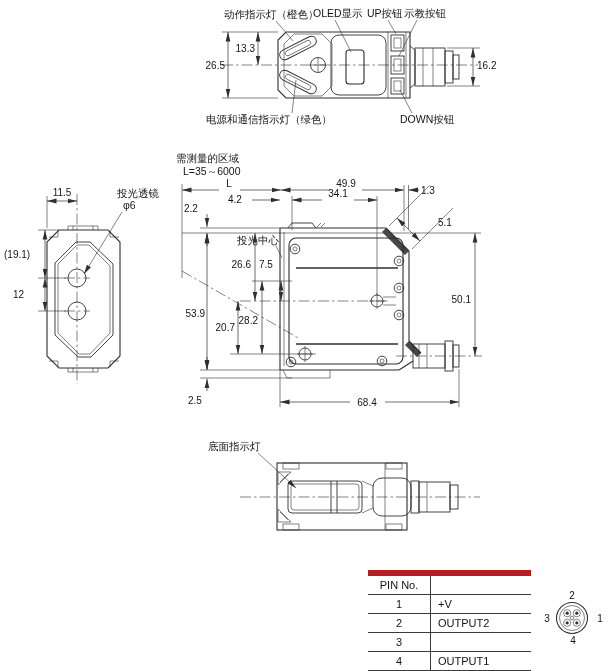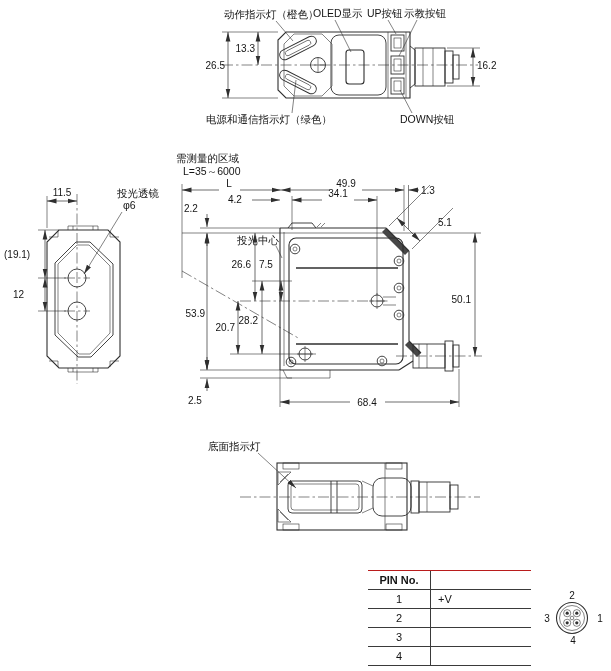--- a/index.html
+++ b/index.html
@@ -11,21 +11,21 @@
   .dm{fill:none;stroke:#2f2f2f;stroke-width:0.7;}
   .cl{fill:none;stroke:#2f2f2f;stroke-width:0.6;stroke-dasharray:11 3 2.5 3;}
   .bd{fill:#474747;stroke:none;}
   .b16{fill:none;stroke:#2f2f2f;stroke-width:1.6;}
   text{font-family:"Liberation Sans","DejaVu Sans",sans-serif;fill:#141414;}
   .td{font-size:10px;}
   .tc{font-size:10.5px;}
   .pin-table{position:absolute;left:368px;top:570px;width:163px;
     font-family:"Liberation Sans","DejaVu Sans",sans-serif;font-size:11px;color:#141414;}
   .pt-row{display:flex;height:18px;border-bottom:1px solid #3a3a3a;align-items:stretch;}
-  .pt-row.head{border-top:1px solid #b91c1c;font-weight:700;justify-content:space-between;}
+  .pt-row.head{border-top:6px solid #b91c1c;font-weight:400;justify-content:space-between;}
   .pt-c1{width:62px;border-right:1px solid #3a3a3a;display:flex;align-items:center;justify-content:center;}
   .pt-c2{flex:1;display:flex;align-items:center;padding-left:7px;}
   .pt-row.head .pt-c2{justify-content:center;padding-left:0;}
 </style>
 </head>
 <body>
 
 <div class="page">
 <svg width="611" height="671" viewBox="0 0 611 671">
   <defs>
@@ -315,21 +315,23 @@
 <div class="pin-table">
   <div class="pt-row head">
     <div class="pt-c1">PIN No.</div>
   </div>
   <div class="pt-row">
     <div class="pt-c1">1</div>
     <div class="pt-c2">+V</div>
   </div>
   <div class="pt-row">
     <div class="pt-c1">2</div>
+    <div class="pt-c2">OUTPUT2</div>
   </div>
   <div class="pt-row">
     <div class="pt-c1">3</div>
   </div>
   <div class="pt-row">
     <div class="pt-c1">4</div>
+    <div class="pt-c2">OUTPUT1</div>
   </div>
 </div>
 </div>
 
 </body></html>

